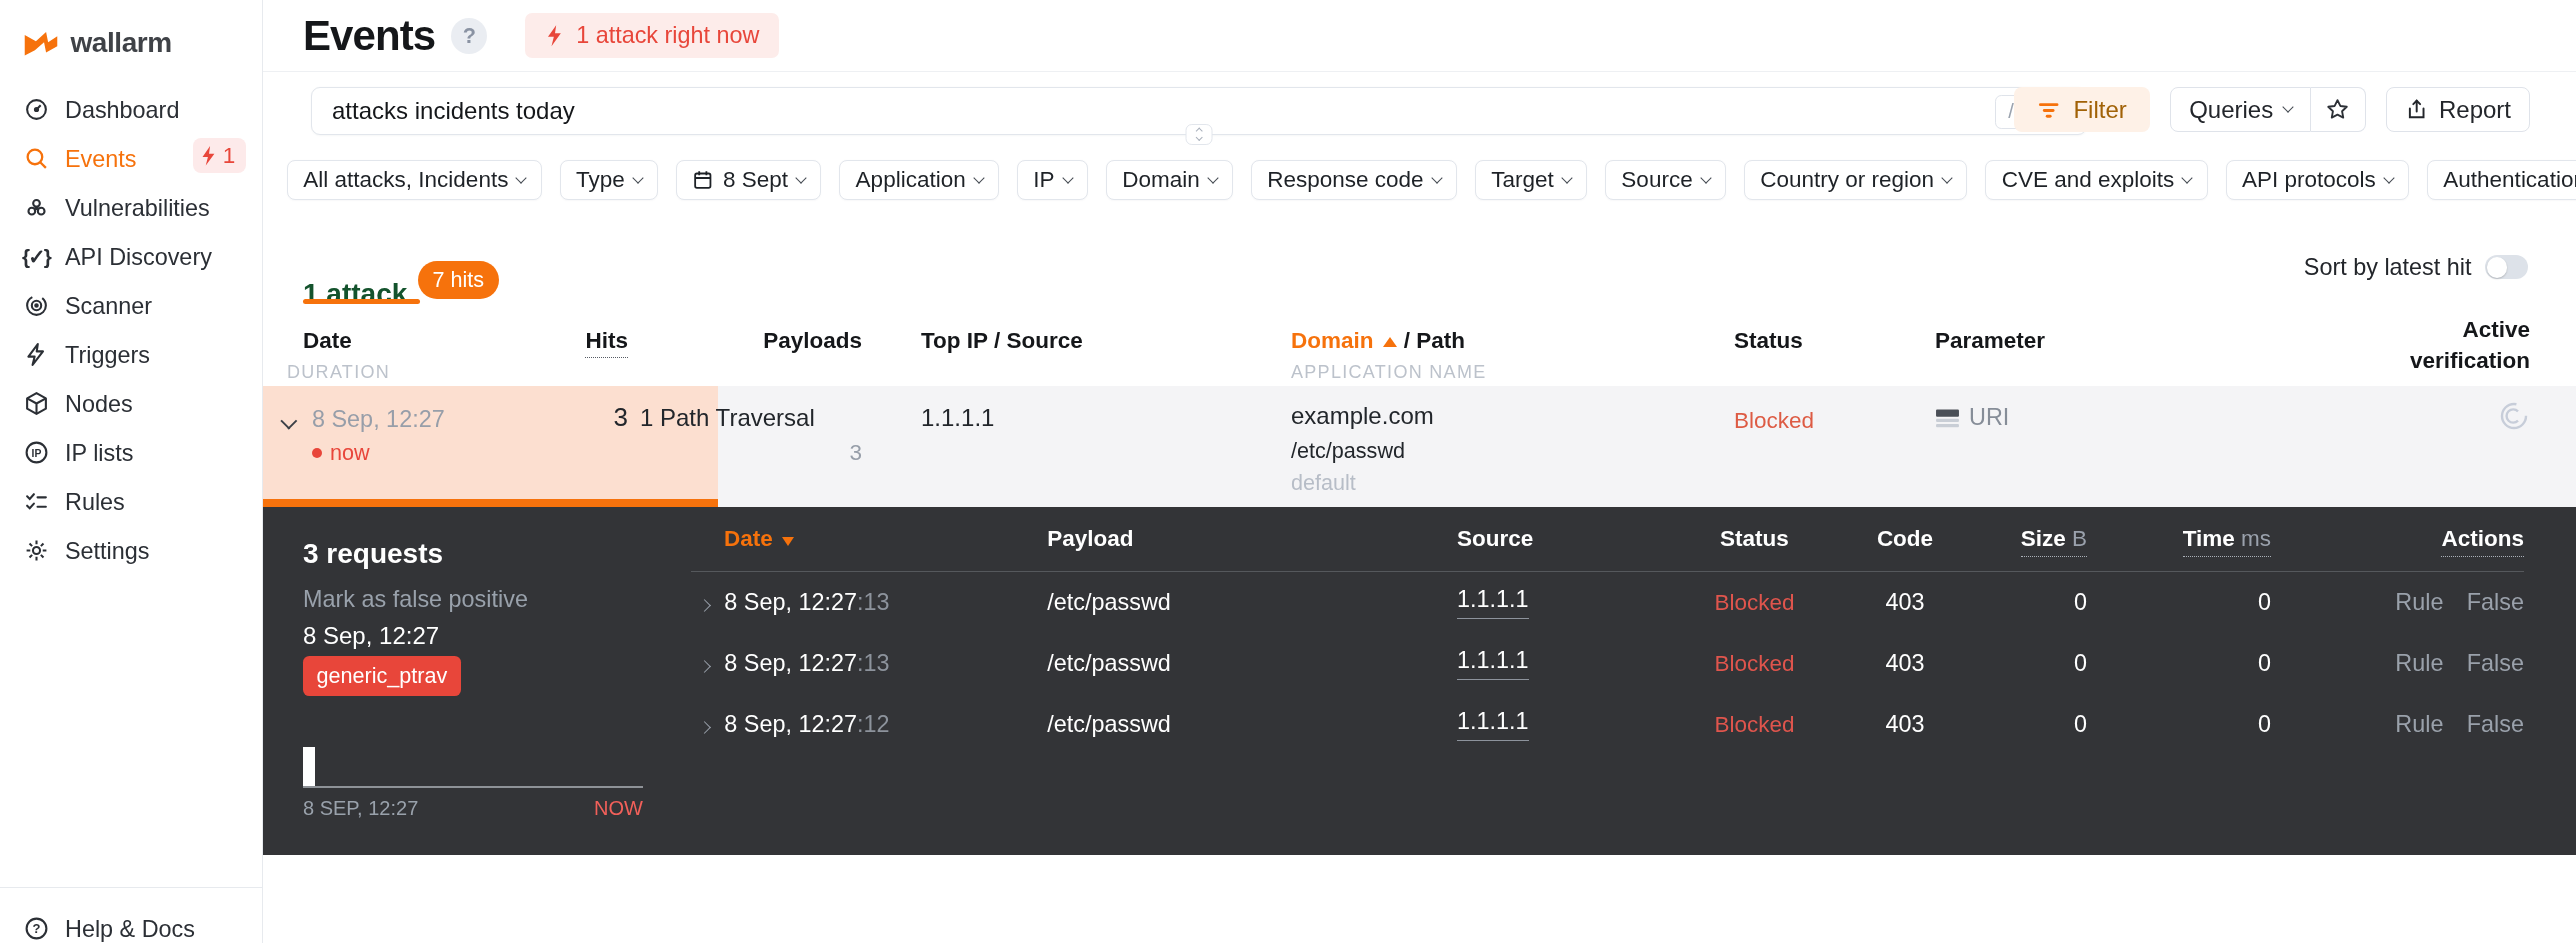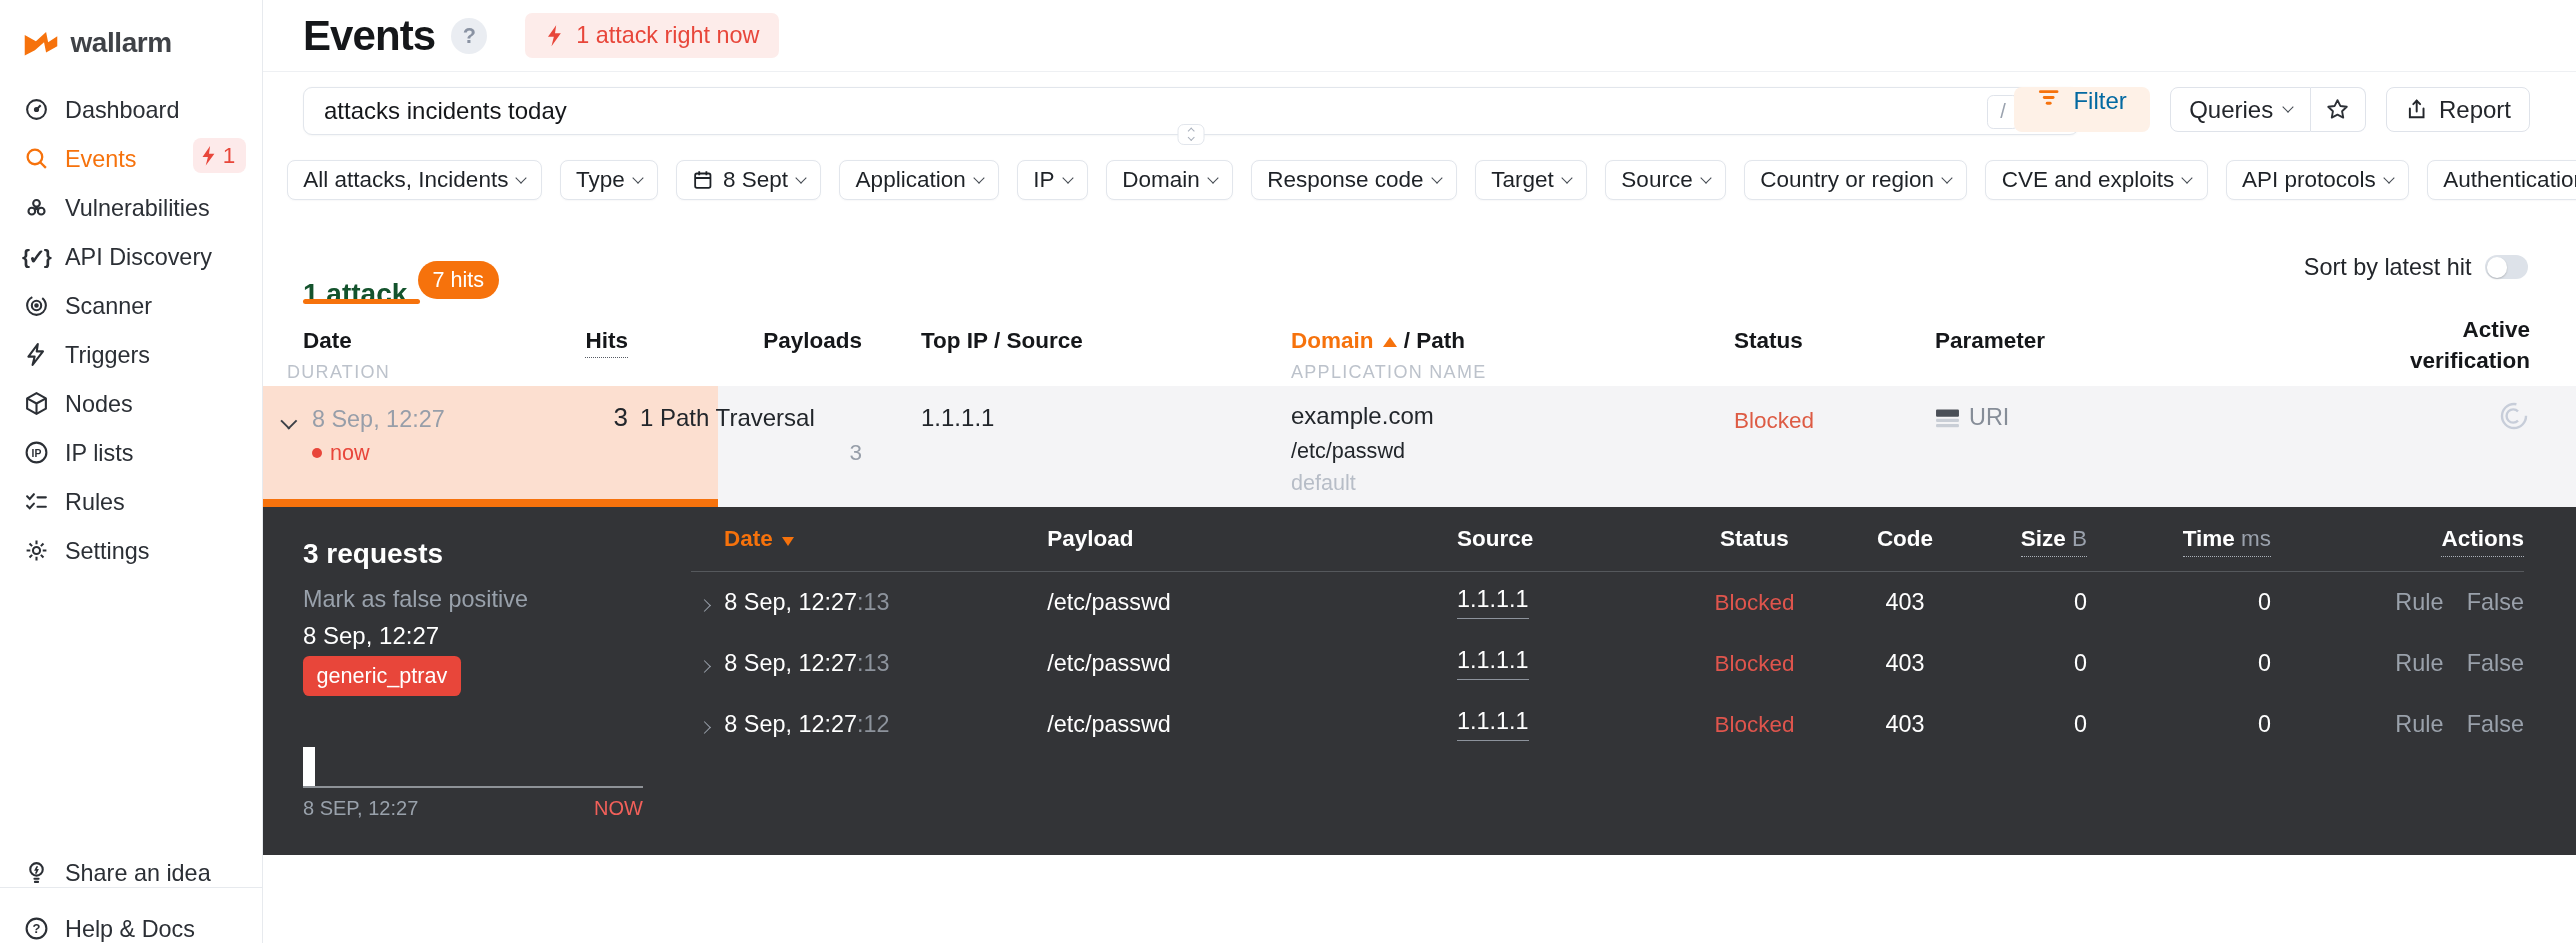--- a/index.html
+++ b/index.html
@@ -21,32 +21,32 @@
   .braces-glyph { font-size:20.7px; font-weight:700; letter-spacing:-1.8px; }
 
   
   .main { position:absolute; left:263px; top:0; width:2313px; height:943px; }
 
   .header-bar { position:absolute; top:0; left:0; right:0; height:72px; background:#fff; border-bottom:0.9px solid #eef0f3; display:flex; align-items:center; }
   .page-title { font-size:42px; font-weight:700; letter-spacing:-0.9px; color:#15171a; margin-left:40px; }
   .help-circle { width:36px; height:36px; border-radius:50%; background:#eaedf2; color:#8a93a3; display:flex; align-items:center; justify-content:center; font-size:21.6px; font-weight:700; margin-left:16px; cursor:pointer; }
   .alert-badge { margin-left:38px; background:#fdecea; border-radius:7.2px; height:45px; display:flex; align-items:center; gap:10.8px; padding:0 20px; color:#e8463a; font-size:23.4px; cursor:pointer; }
 
-  .search-row { position:absolute; top:72px; left:0; right:0; height:88px; background:#fff; }
+  .search-row { position:absolute; top:72px; left:8px; right:0; height:88px; background:#fff; }
   .search-box { position:absolute; left:40px; top:15.3px; width:1776px; height:48px; border:0.9px solid #e2e6ec; border-radius:9px; background:#fff; box-shadow:0 0.9px 1.8px rgba(30,40,60,.04); }
   .search-input { position:absolute; left:0; top:0; width:1644px; height:46px; border:0; outline:none; padding:0 0 0 20px; font-size:24px; color:#15171a; font-family:"Liberation Sans", sans-serif; background:transparent; }
   .kbd-slash { position:absolute; right:59px; top:6.3px; width:32px; height:34px; border:0.9px solid #dfe3ea; border-radius:6.3px; color:#9aa2ae; font-size:20px; display:flex; align-items:center; justify-content:center; }
   .search-btn { position:absolute; right:4.5px; top:3.6px; width:47px; height:40px; background:#f6720c; border:0; border-radius:9px; display:flex; align-items:center; justify-content:center; cursor:pointer; }
   .search-expander { position:absolute; left:50%; bottom:-10.8px; transform:translateX(-50%); width:27px; height:21.6px; background:#fff; border:0.9px solid #e2e6ec; border-radius:6.3px; display:flex; flex-direction:column; align-items:center; justify-content:center; gap:1.8px; cursor:pointer; }
   .mini-chev { width:5.4px; height:5.4px; border-right:1.3px solid #a9b0bb; border-bottom:1.3px solid #a9b0bb; }
   .mini-chev.up { transform:rotate(-135deg); margin-top:2.7px; }
   .mini-chev.down { transform:rotate(45deg); margin-bottom:2.7px; }
 
   .top-actions { position:absolute; right:46px; top:87px; display:flex; align-items:center; gap:20px; }
-  .filter-btn { background:#fef1e7; border:0; border-radius:8px; height:45px; padding:0 23.4px; display:flex; align-items:flex-start; gap:12.6px; color:#0369a1; font-size:24px; cursor:pointer; }
+  .filter-btn { background:#fef1e7; border:0; border-radius:8px; height:45px; padding:0 23.4px; display:flex; align-items:center; gap:12.6px; color:#a16207; font-size:24px; cursor:pointer; }
   .btn-group { display:flex; }
   .wbtn { background:#fff; border:0.9px solid #dfe3ea; height:45px; display:flex; align-items:center; gap:10.8px; padding:0 18px; font-size:24px; color:#23262b; cursor:pointer; }
   .queries-btn { border-radius:8px 0 0 8px; }
   .star-btn { border-radius:0 8px 8px 0; border-left-width:0; padding:0 14.4px; }
   .report-btn { border-radius:8px; }
 
   .chips-row { position:absolute; top:160px; left:24px; right:36px; display:flex; gap:18px; }
   .chip { background:#fff; border:0.9px solid #e2e6ec; border-radius:8px; height:40px; display:flex; align-items:center; gap:9px; padding:0 15.3px; font-size:22.5px; color:#1e2227; cursor:pointer; white-space:nowrap; box-shadow:0 0.9px 1.8px rgba(30,40,60,.03); }
   .chev { width:8px; height:8px; border-right:1.8px solid #454a52; border-bottom:1.8px solid #454a52; transform:rotate(45deg); display:inline-block; margin-top:-4.5px; }
 
@@ -224,30 +224,20 @@
           <svg width="25" height="25" viewBox="0 0 24 24" fill="none" stroke="currentColor" stroke-width="2">
               <circle cx="12" cy="12" r="3.4"></circle>
               <path d="M12 2.5 V6 M12 18 V21.5 M2.5 12 H6 M18 12 H21.5 M5.3 5.3 L7.8 7.8 M16.2 16.2 L18.7 18.7 M18.7 5.3 L16.2 7.8 M7.8 16.2 L5.3 18.7"></path>
             </svg>
         </span>
         <span>Settings</span>
       </div>
     </nav>
 
     <div class="side-footer">
-      <div class="nav-item">
-        <span class="ni-icon">
-          <svg width="25" height="25" viewBox="0 0 24 24" fill="none" stroke="currentColor" stroke-width="2" stroke-linecap="round">
-              <circle cx="12" cy="9" r="6"></circle>
-              <path d="M10 18 h4 M10.5 21 h3"></path>
-              <path d="M12.5 6.5 L11 9.5 h2 l-1.5 3" stroke-width="1.6"></path>
-            </svg>
-        </span>
-        <span>Share an idea</span>
-      </div>
       <div class="nav-item bordered">
         <span class="ni-icon">
           <svg width="25" height="25" viewBox="0 0 24 24" style="font-size:26px">
               <circle cx="12" cy="12" r="9.5" fill="none" stroke="currentColor" stroke-width="2"></circle>
               <text x="12" y="16.5" text-anchor="middle" font-size="12.5" font-weight="bold" fill="currentColor" font-family="Liberation Sans, sans-serif">?</text>
             </svg>
         </span>
         <span>Help &amp; Docs</span>
       </div>
     </div>

